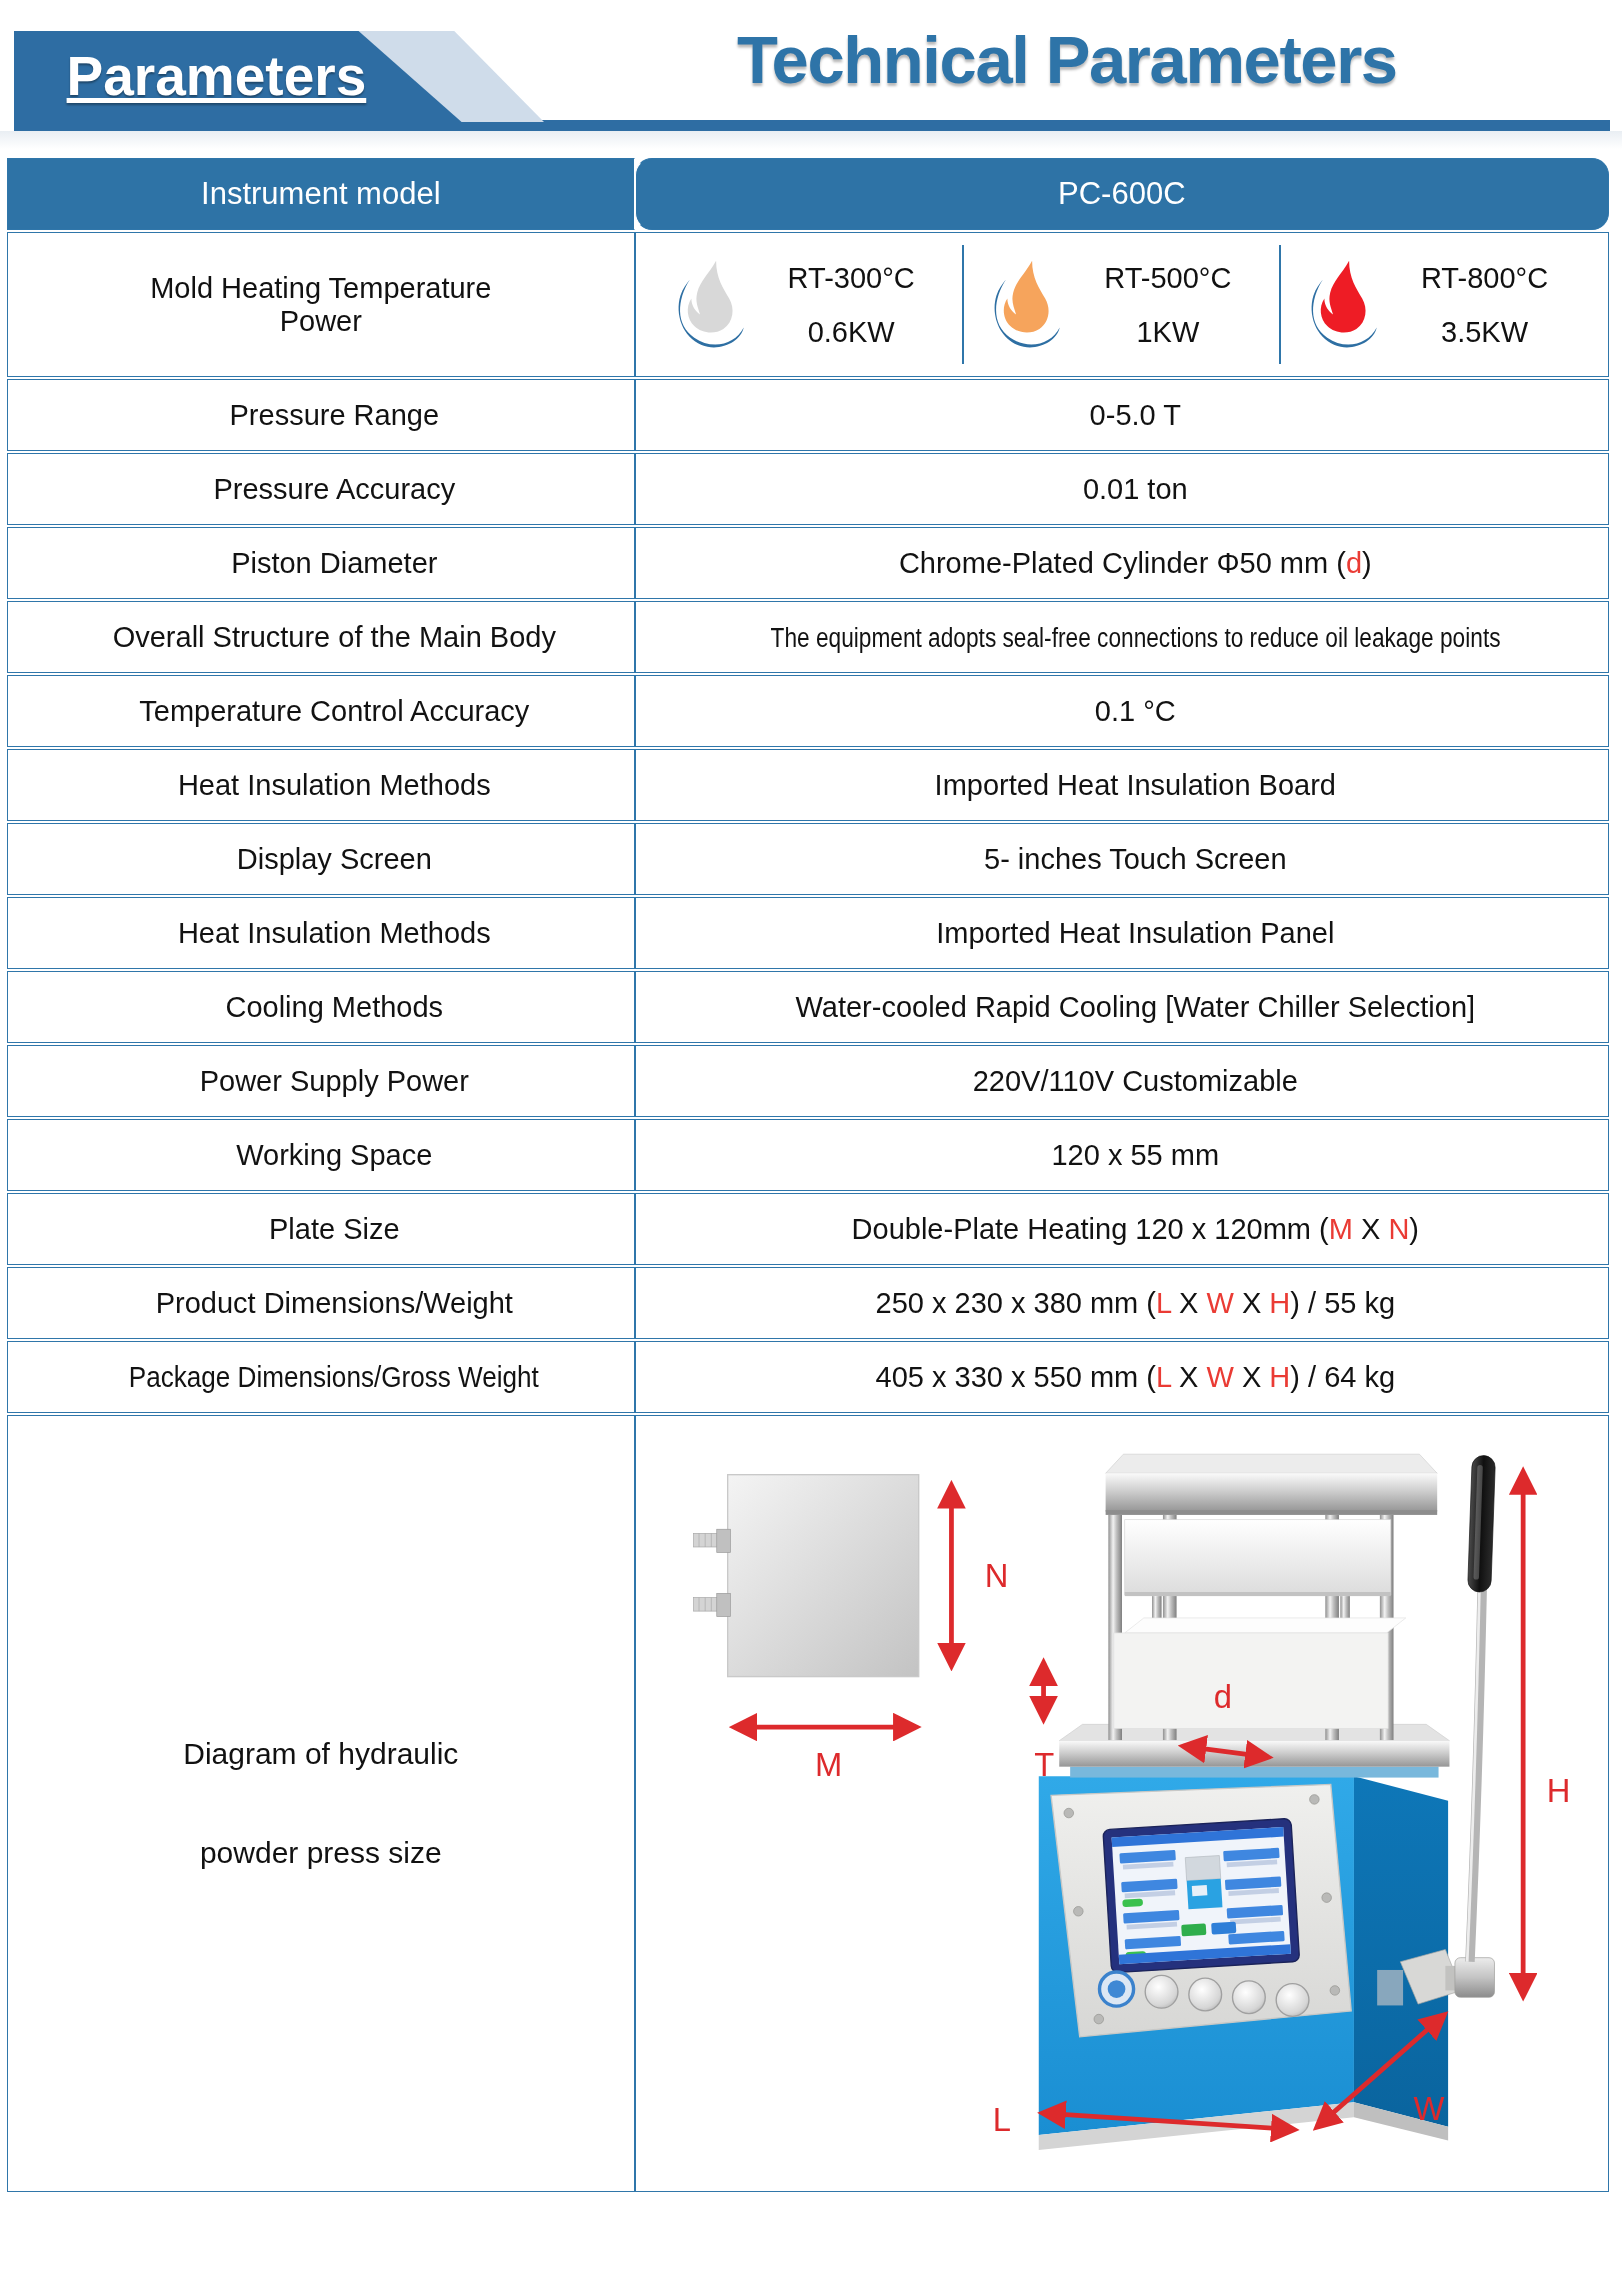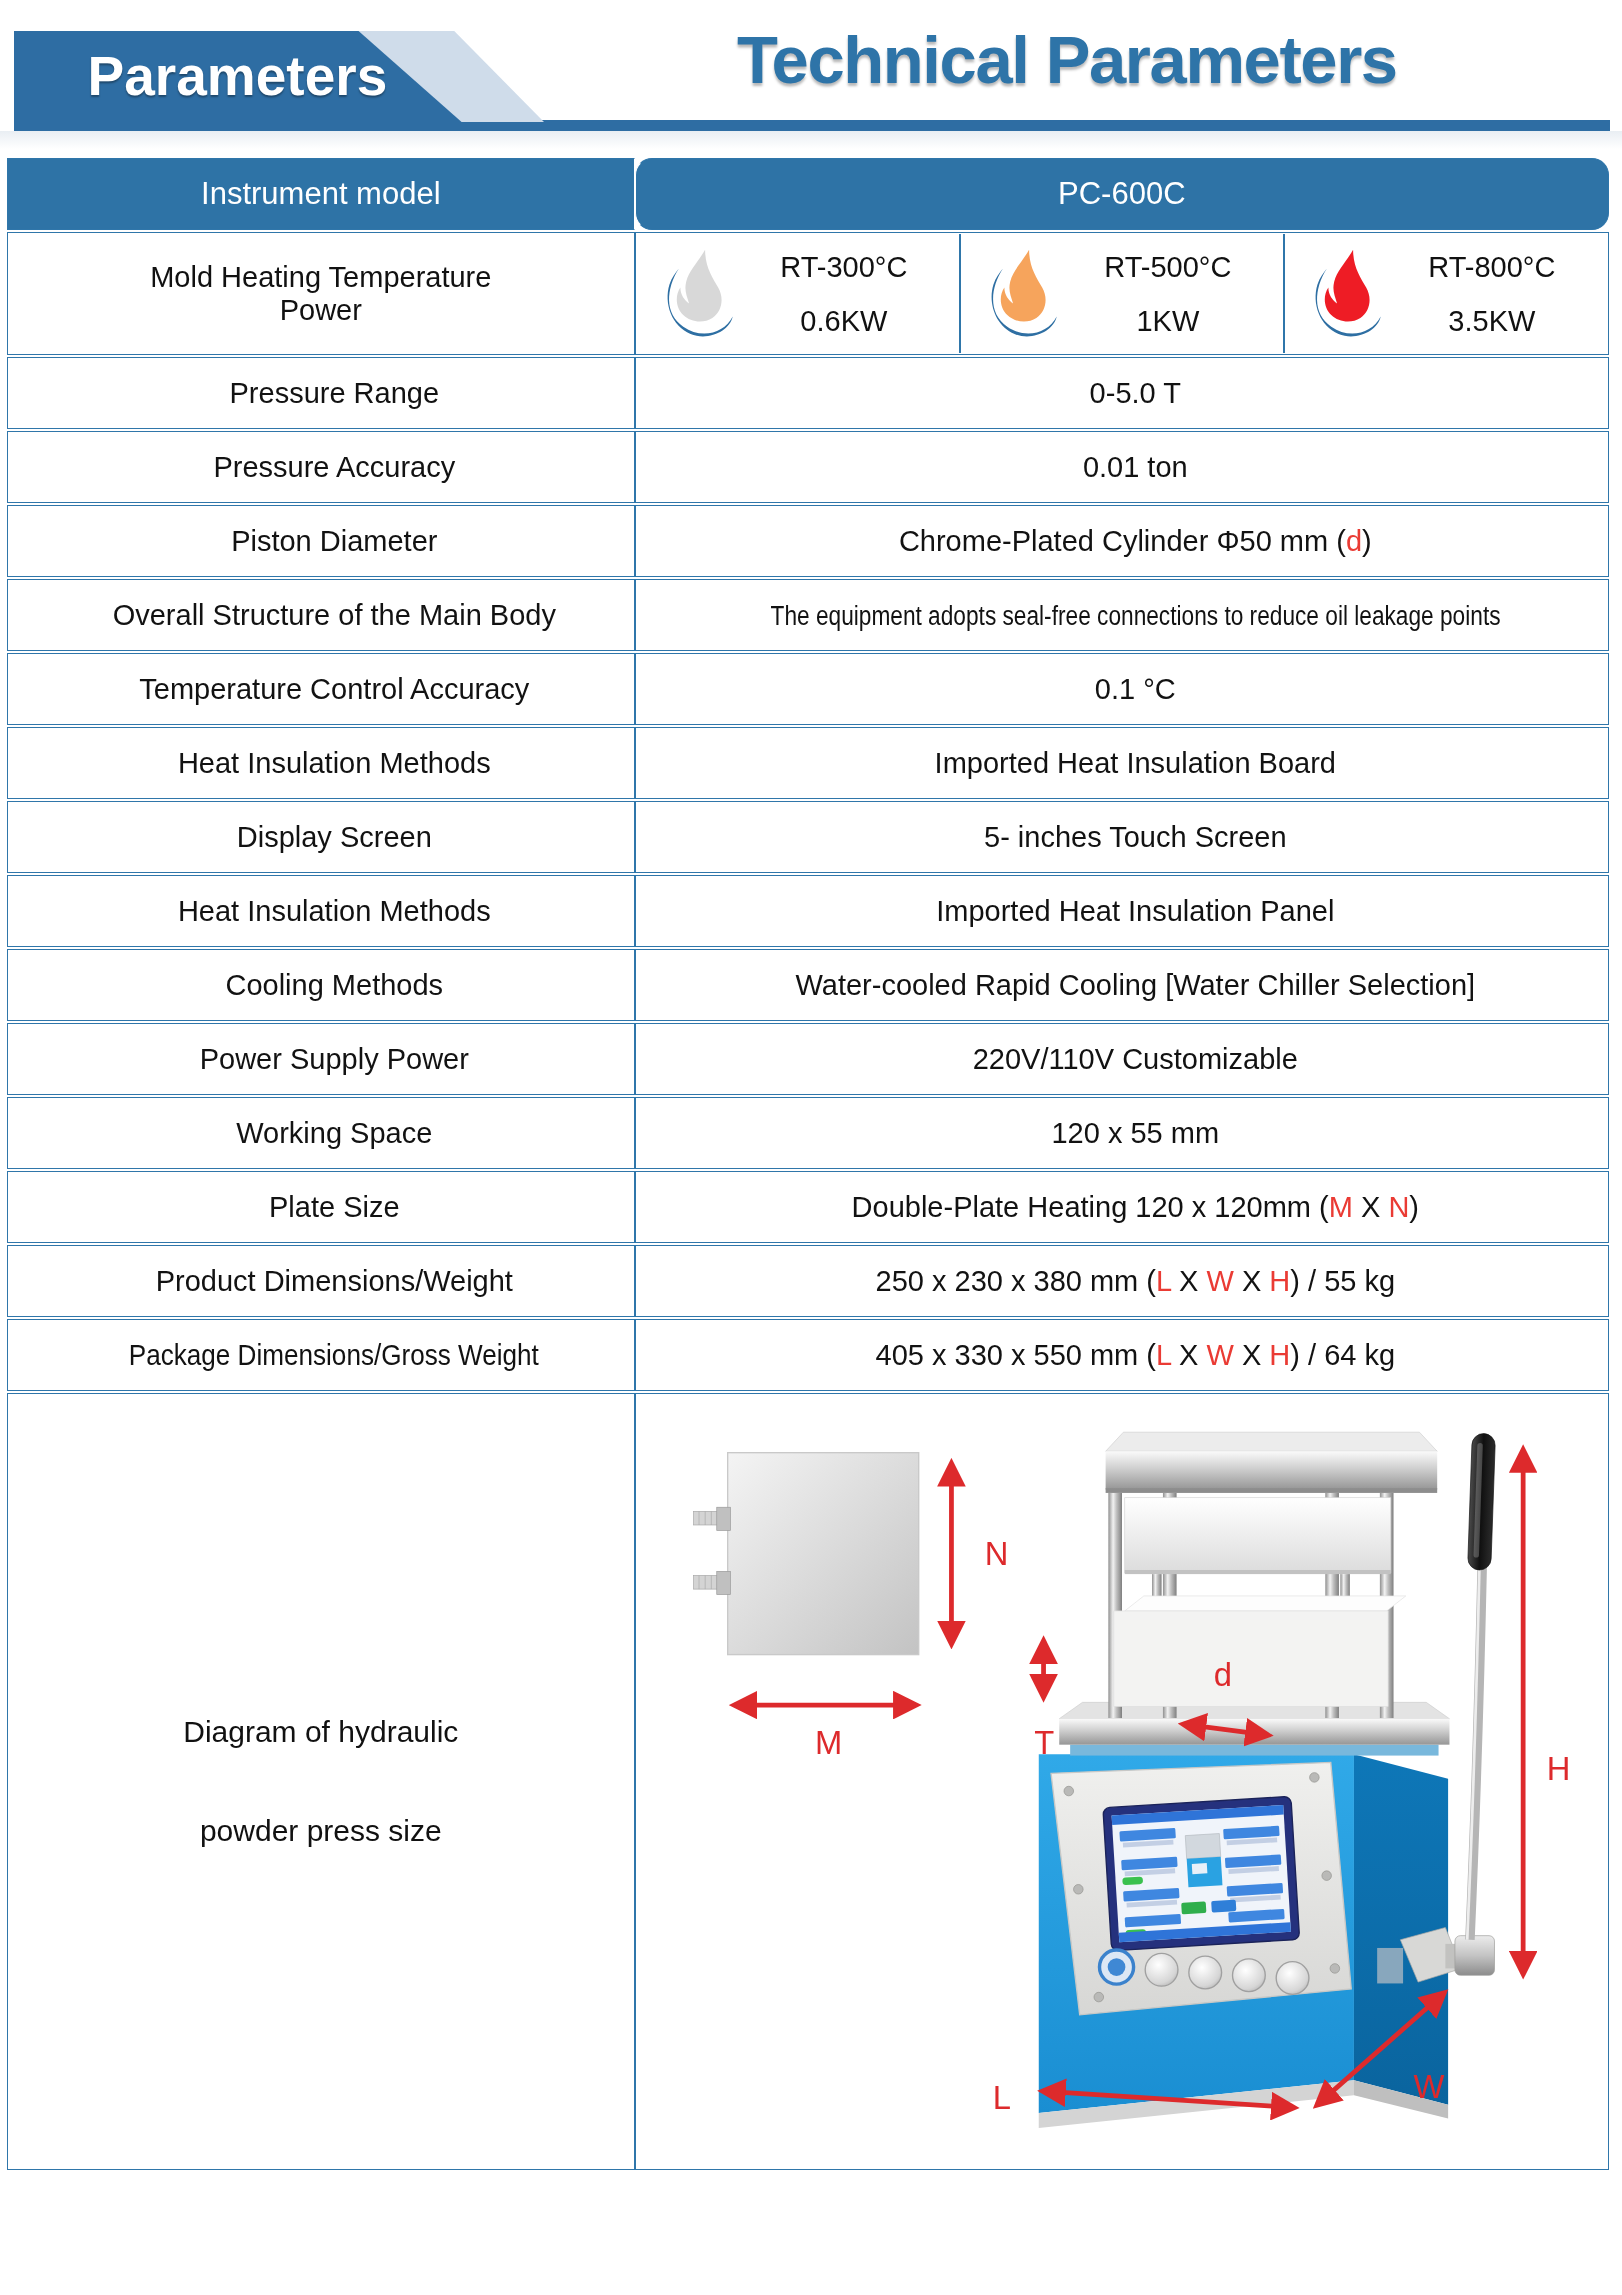--- a/index.html
+++ b/index.html
@@ -16,44 +16,44 @@
   body{width:1623px;height:2295px;position:relative;
        font-family:"Liberation Sans","DejaVu Sans",sans-serif;color:#111;}
 
   
   .banner-dark{position:absolute;left:13.6px;top:31px;width:448px;height:91px;
     background:var(--banner-blue);
     clip-path:polygon(0 0,77% 0,100% 100%,0 100%);z-index:3;}
   .banner-light{position:absolute;left:357px;top:31px;width:187px;height:91px;
     background:var(--banner-light);
     clip-path:polygon(0 0,52% 0,100% 100%,48% 100%);z-index:2;}
-  .banner-dark span{display:block;line-height:91px;padding-left:74px;
+  .banner-dark span{display:block;line-height:91px;padding-left:53px;
     font-size:55px;font-weight:bold;color:#fff;letter-spacing:0px;
-    text-shadow:0 2px 2px rgba(0,0,0,.35);}
+    text-shadow:0 2px 2px rgba(0,0,0,.35);text-decoration:underline;}
   .top-rule{position:absolute;left:13.6px;top:120px;width:1596px;height:11px;
     background:var(--banner-blue);z-index:1;}
   .rule-shadow{position:absolute;left:0;top:131px;width:1623px;height:18px;
     background:linear-gradient(#e9eef3,#ffffff);}
   .page-title{position:absolute;left:737px;top:20.5px;margin:0;
     font-size:67px;font-weight:bold;color:var(--title-blue);letter-spacing:-1.4px;
     text-shadow:0 2.7px 2.7px rgba(0,0,0,.28);}
 
   
   table.params{position:absolute;left:6.8px;top:156px;width:1602px;
     border-collapse:separate;border-spacing:0 2px;table-layout:fixed;}
   .params th,.params td{border:1.4px solid var(--border-blue);
     text-align:center;vertical-align:middle;font-weight:normal;}
   .params thead th{background:var(--header-blue);color:#fff;font-size:31px;height:68px;}
   th.h1{border-right:1.4px solid #fff;}
   th.h2{border-left:1.4px solid #fff;border-radius:17px;}
   .label-cell,.value-cell{font-size:29px;height:68px;color:#121212;padding-left:28px;}
   .power-label-cell{font-size:29px;height:119px;}
   .power-label-cell .pl{display:block;}
   .power-label-cell .pl + .pl{}
-  td.power-cell{padding:1px;height:119px;}
+  td.power-cell{padding:12px;height:119px;}
   .power-grid{display:flex;height:119px;align-items:stretch;}
   .power-opt{flex:1;display:flex;align-items:center;min-width:0;}
   .power-opt + .power-opt{border-left:2px solid var(--border-blue);}
   .flame{width:80px;height:100px;margin-left:23px;flex:0 0 auto;}
   .power-text{flex:1;display:flex;flex-direction:column;justify-content:space-between;
     height:87px;padding:2.7px 13.6px 0 2.7px;font-size:29px;align-items:center;}
   .red{color:var(--text-red);}
   .condense{display:inline-block;transform:scaleX(.84);transform-origin:50% 50%;
     white-space:nowrap;font-size:27px;}
   .condense-label{display:inline-block;transform:scaleX(.9);transform-origin:50% 50%;

